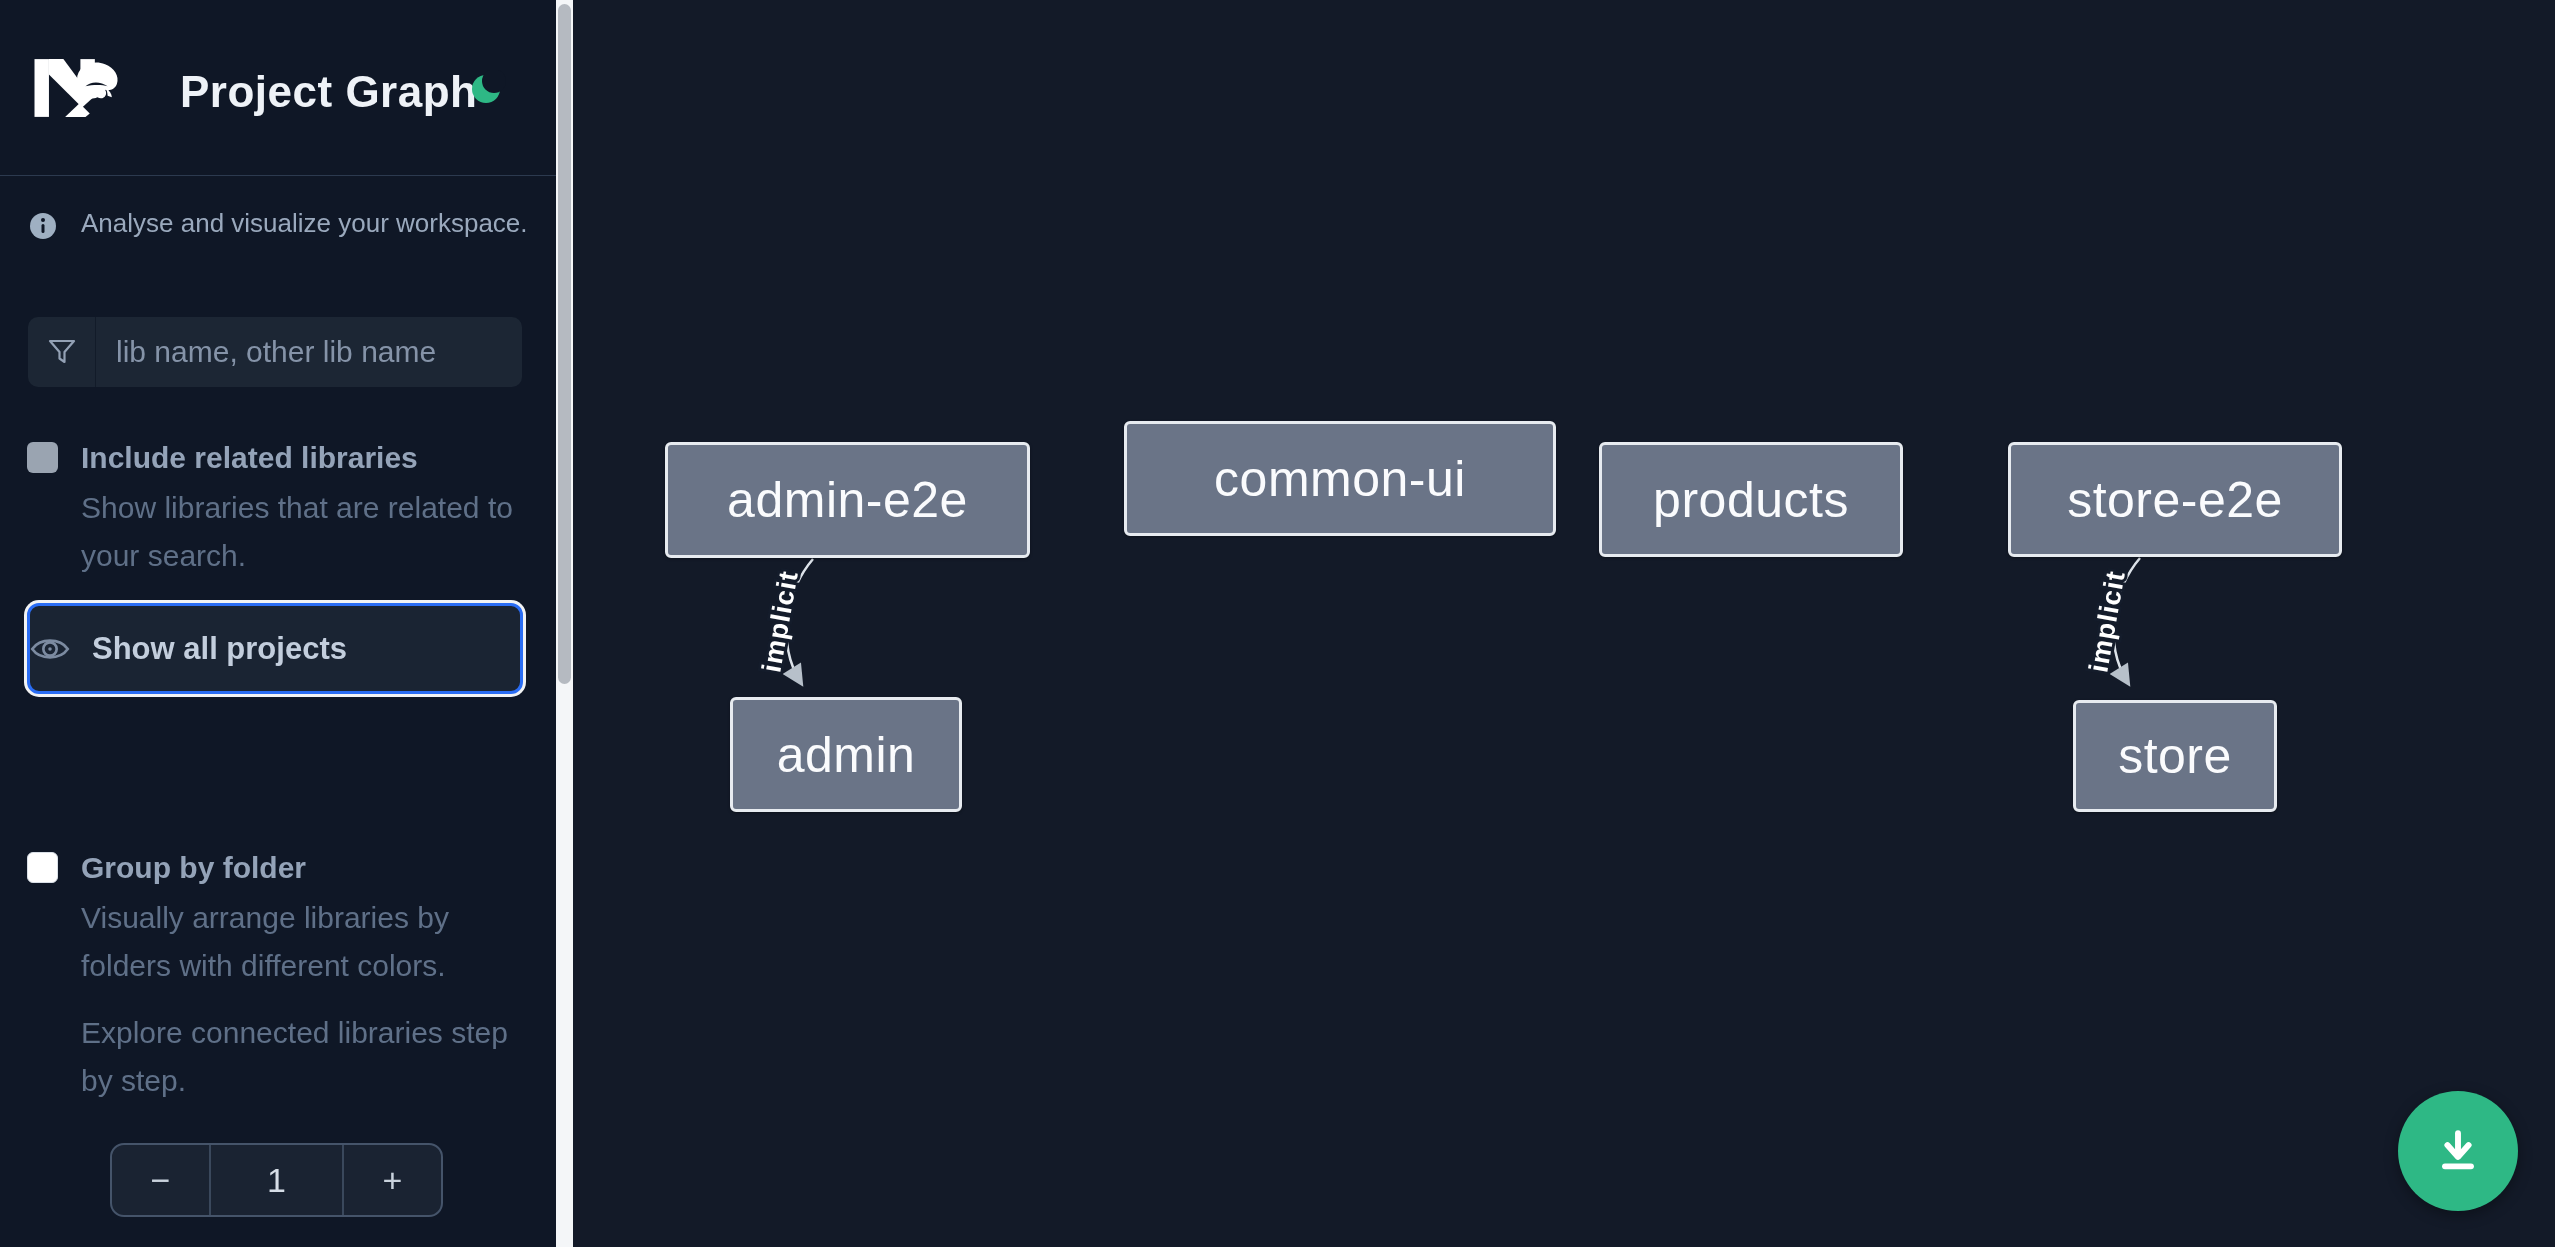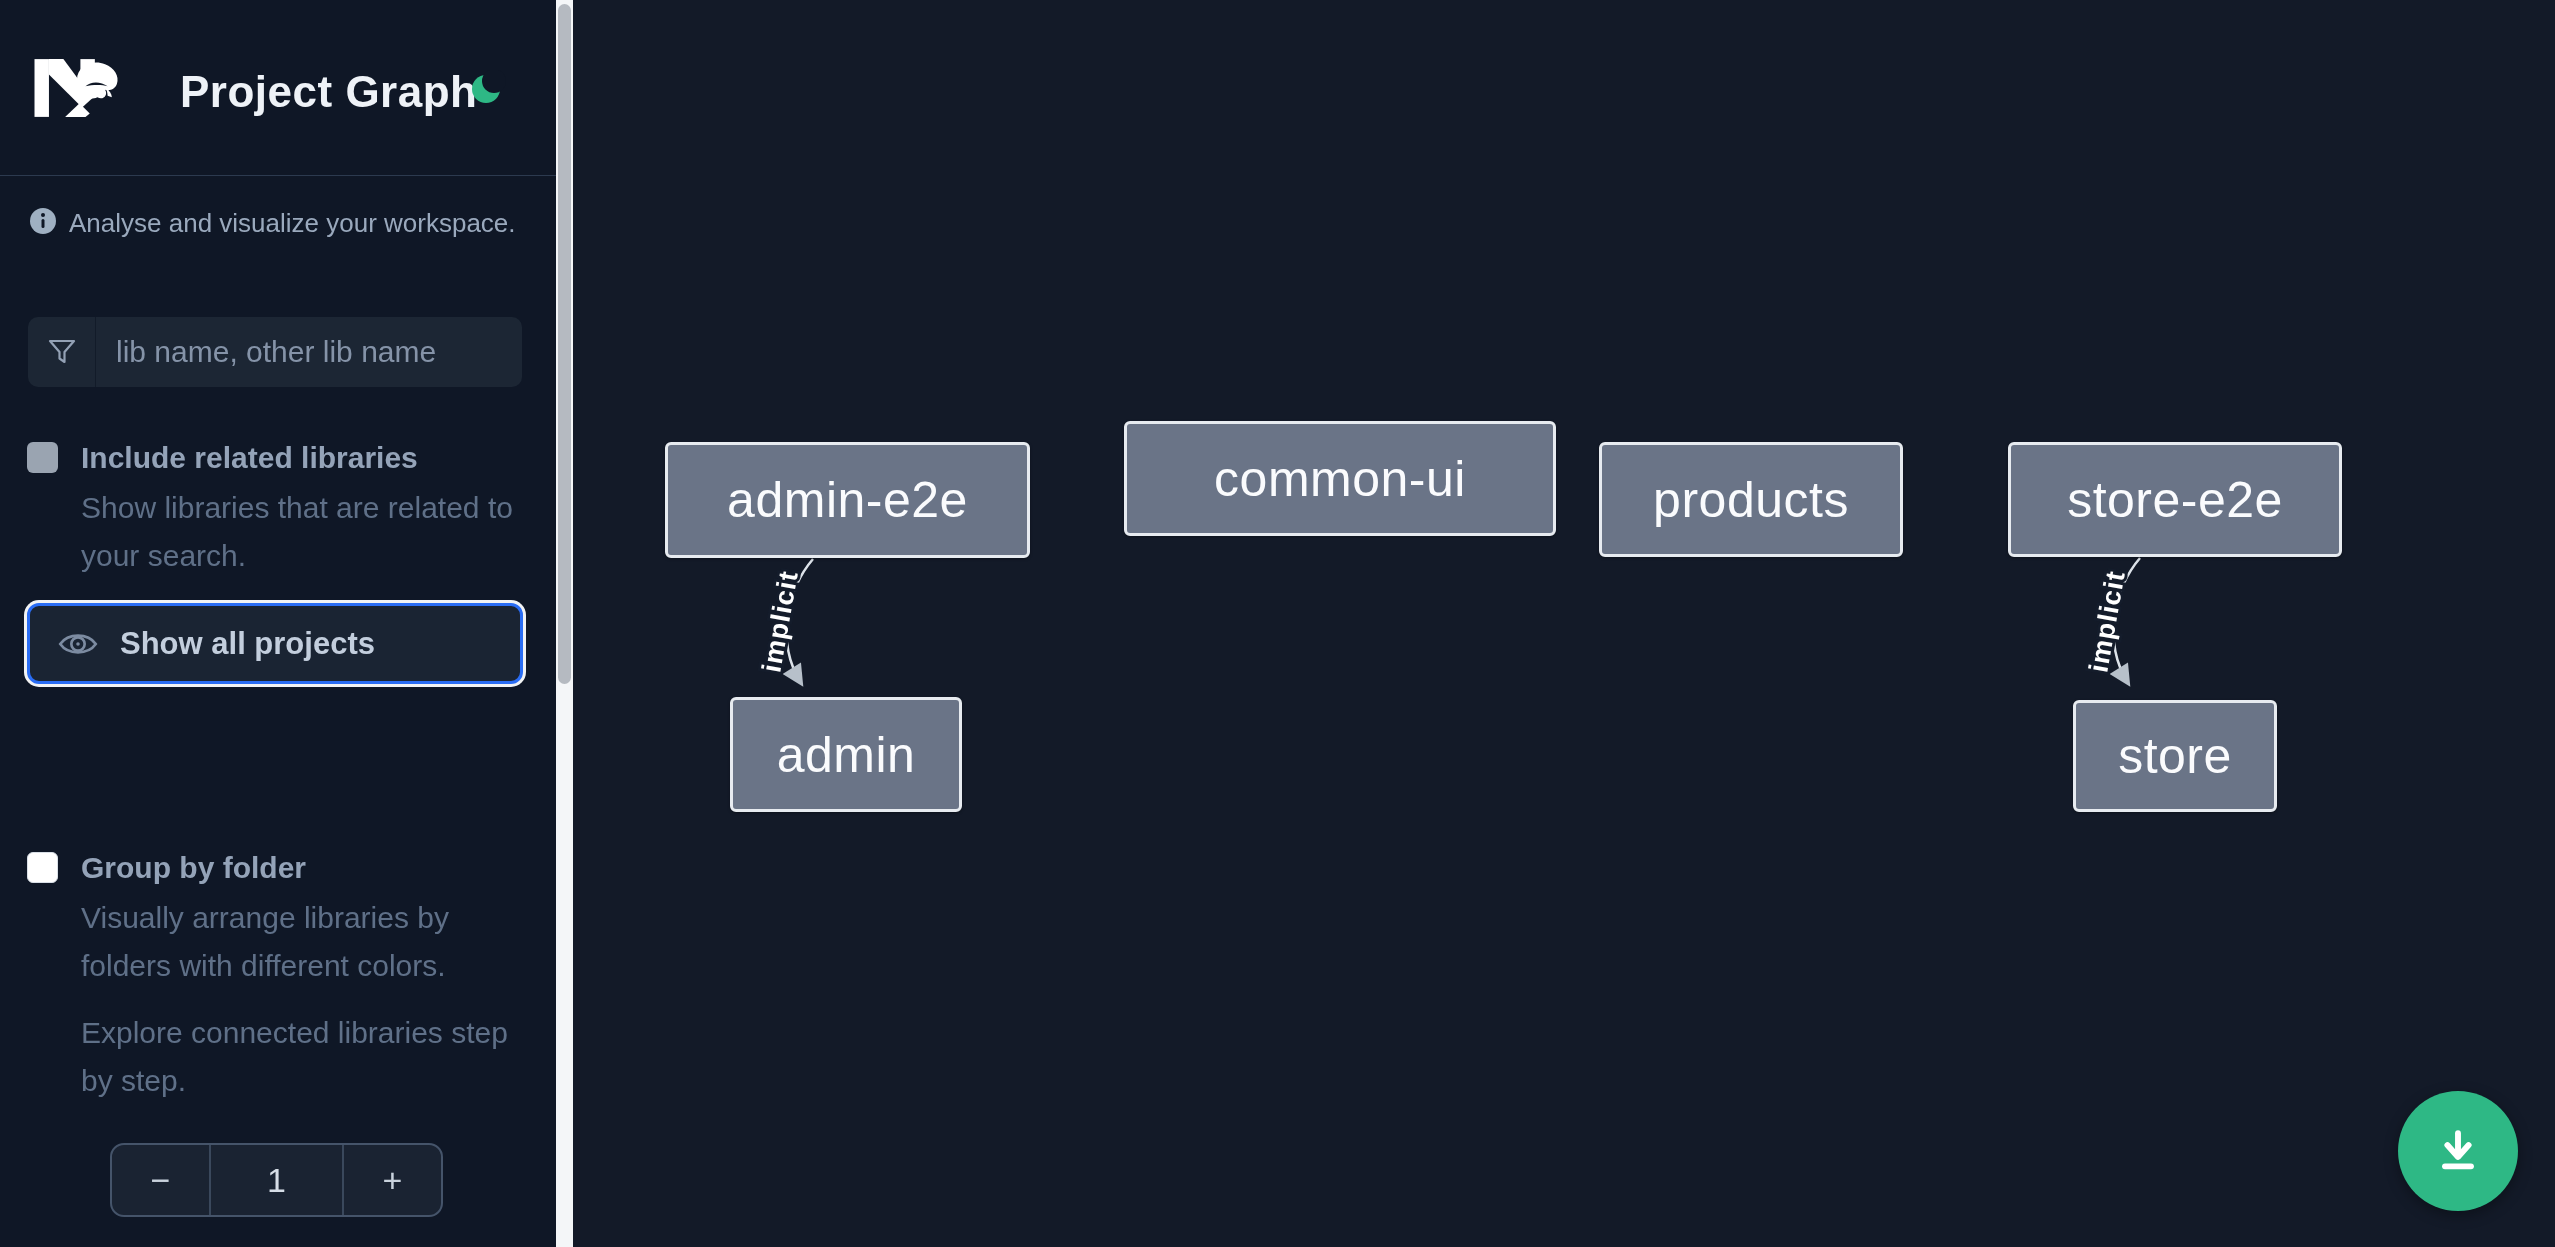--- a/index.html
+++ b/index.html
@@ -11,21 +11,21 @@
   .sidebar { position:absolute; left:0; top:0; width:556px; height:1247px; background:#0f1726; }
   .scrollbar-track { position:absolute; left:556px; top:0; width:17px; height:1247px; background:#f4f6f8; }
   .scrollbar-thumb { position:absolute; left:2px; top:4px; width:13px; height:680px; background:#b5bac1; border-radius:7px; }
 
   .sb-header { position:absolute; left:0; top:0; width:556px; height:176px; border-bottom:1px solid #2c3a4f; }
   .nx-logo { position:absolute; left:26px; top:54px; width:102px; height:68px; }
   .app-title { position:absolute; left:180px; top:4px; height:176px; display:flex; align-items:center;
                font-size:44px; font-weight:bold; color:#eef2f7; letter-spacing:0.5px; }
   .moon { position:absolute; left:470px; top:70px; width:36px; height:36px; cursor:pointer; }
 
-  .tagline-row { position:absolute; left:30px; top:208px; width:500px; display:flex; align-items:flex-start; gap:13px; }
+  .tagline-row { position:absolute; left:30px; top:208px; width:500px; display:flex; align-items:flex-end; gap:25px; }
   .info-icon { width:26px; height:26px; flex:none; }
   .tagline { font-size:26px; color:#9aa9bd; }
 
   .search-box { position:absolute; left:28px; top:317px; width:494px; height:70px; background:#1c2634;
                 border-radius:10px; display:flex; align-items:center; }
   .search-iconseg { width:68px; height:70px; display:flex; align-items:center; justify-content:center;
                     border-right:1px solid #121b29; flex:none; }
   .search-input { flex:1; height:66px; background:transparent; border:none; outline:none;
                   font-family:"Liberation Sans",sans-serif; font-size:30px; color:#dbe3ee; padding:0 20px; }
   .search-input::placeholder { color:#8593a8; opacity:1; }
@@ -33,22 +33,22 @@
   .toggle-block { position:absolute; left:27px; width:500px; }
   .toggle-row { display:flex; align-items:flex-start; gap:23px; }
   .cb { width:31px; height:31px; border-radius:6px; margin-top:2px; flex:none; cursor:pointer;
         display:flex; align-items:center; justify-content:center; }
   .cb-gray  { background:#9aa4b1; }
   .cb-white { background:#ffffff; border:1px solid #d9dfe6; }
   .cb-green { background:#2cc08c; }
   .toggle-label { font-size:30px; font-weight:600; color:#94a3b8; line-height:35px; cursor:pointer; }
   .toggle-desc { margin-left:54px; margin-top:9px; width:452px; font-size:30px; line-height:48px; color:#5f7088; }
 
-  .sb-btn { position:absolute; left:27px; width:496px; height:81px; border-radius:12px; background:#19222f;
-            display:flex; align-items:center; padding-left:28px; gap:22px; cursor:pointer; }
+  .sb-btn { position:absolute; left:27px; width:496px; height:91px; border-radius:12px; background:#19222f;
+            display:flex; align-items:center; gap:22px; cursor:pointer; }
   .sb-btn-show { top:603px; border:3px solid #2a6df4; box-shadow:0 0 0 3px rgba(255,255,255,0.95); background:#1a2433; }
   .sb-btn-hide { top:707px; border:2px solid #3c4a5e; }
   .sb-btn .lbl { font-size:31px; font-weight:600; color:#c3cedd; }
   .sb-btn svg { flex:none; }
 
   .stepper { position:absolute; left:110px; top:1143px; width:333px; height:74px; border:2px solid #45546a;
              border-radius:14px; background:#1a2332; display:flex; }
   .stepper .seg { display:flex; align-items:center; justify-content:center; font-size:34px; color:#c9d2dd; }
   .stepper .seg-btn { width:97px; cursor:pointer; }
   .stepper .seg-val { flex:1; border-left:2px solid #3a485c; border-right:2px solid #3a485c; color:#d6dde6; }

